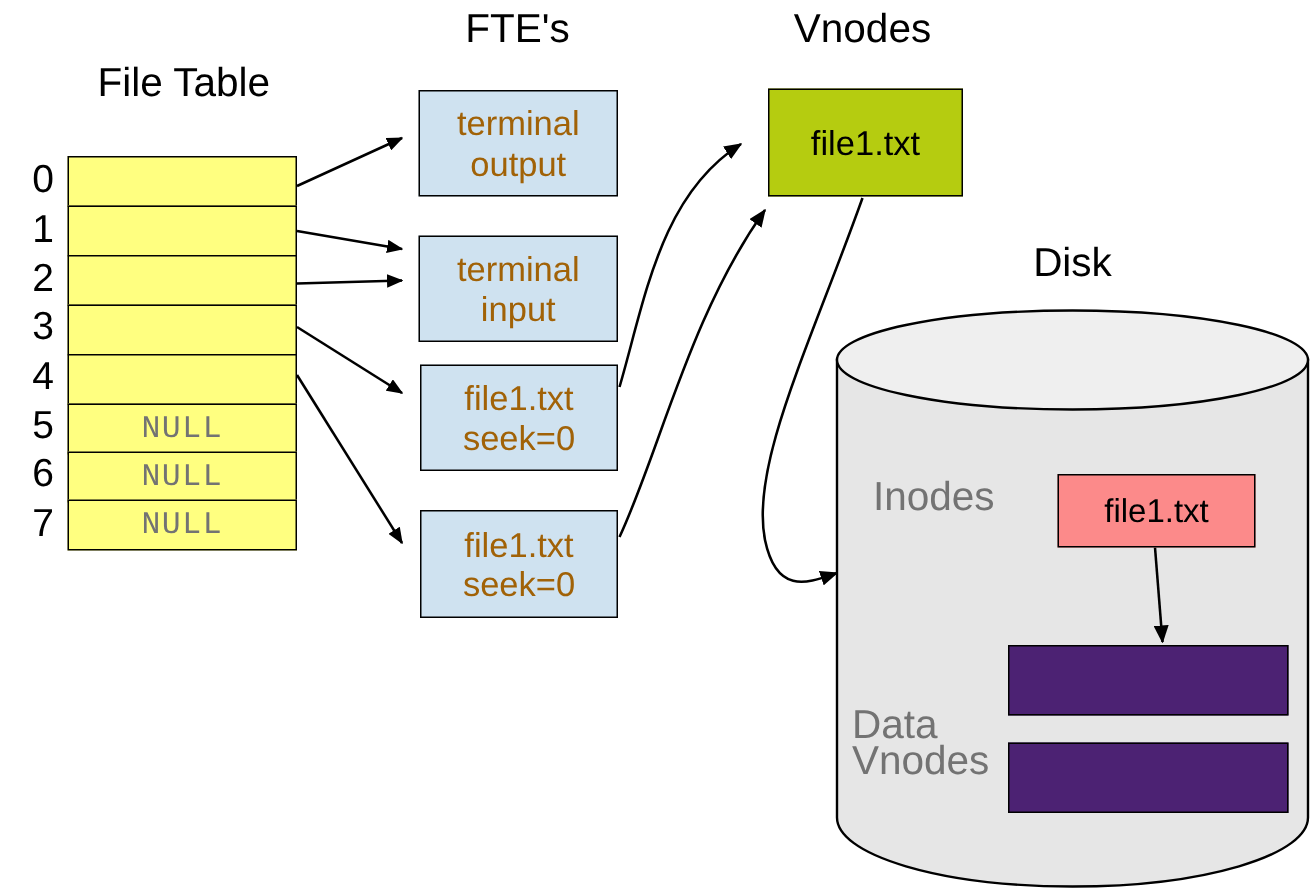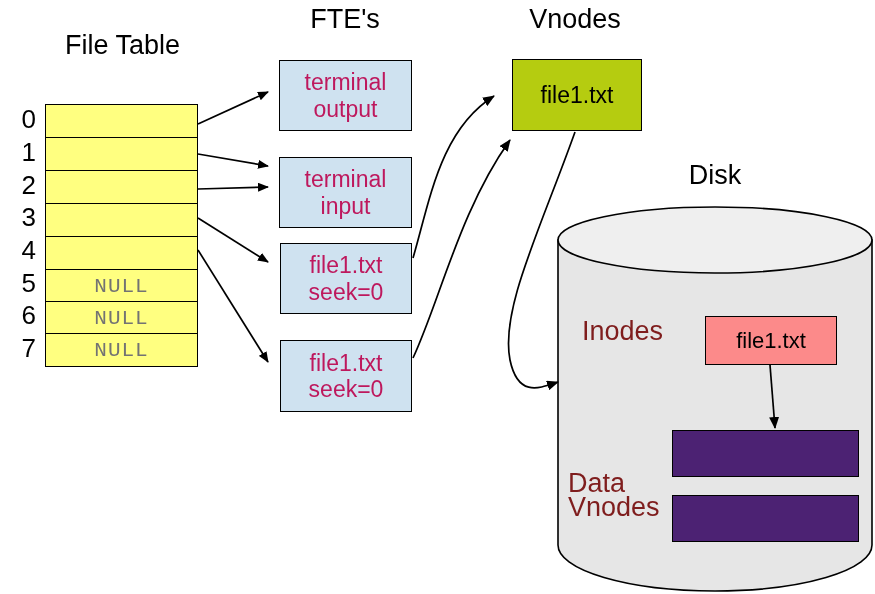--- a/index.html
+++ b/index.html
@@ -55,21 +55,21 @@
     position: absolute;
     box-sizing: border-box;
     background: #cfe2f0;
     border: 1.7px solid #000000;
     display: flex;
     flex-direction: column;
     align-items: center;
     justify-content: center;
     font-family: "Liberation Sans", sans-serif;
     font-size: 23px;
-    color: #be185d;
+    color: #a16207;
     line-height: 1.15;
   }
   .vnode-box {
     position: absolute;
     box-sizing: border-box;
     background: #b5cc10;
     border: 1.7px solid #000000;
     display: flex;
     align-items: center;
     justify-content: center;
@@ -92,21 +92,21 @@
   .datablock {
     position: absolute;
     box-sizing: border-box;
     background: #4c2273;
     border: 1.5px solid #000000;
   }
   .disk-label {
     position: absolute;
     font-family: "Liberation Sans", sans-serif;
     font-size: 27px;
-    color: #7f1d1d;
+    color: #737373;
     white-space: nowrap;
     line-height: 1.12;
   }
 </style>
 </head>
 <body>
 
 <div id="canvas">
 
   <svg id="svg-layer" viewBox="0 0 875 594" xmlns="http://www.w3.org/2000/svg">
@@ -136,21 +136,21 @@
 
     <path d="M413,258 C430,200 440,130 494,96" fill="none" stroke="#000000" stroke-width="1.7" marker-end="url(#arrowheadsm)"></path>
 
     <path d="M413,358 C440,300 460,210 510,140" fill="none" stroke="#000000" stroke-width="1.7" marker-end="url(#arrowheadsm)"></path>
 
     <path d="M575,132 C540,230 500,310 510,360 C518,398 540,388 558,382" fill="none" stroke="#000000" stroke-width="1.7" marker-end="url(#arrowheadsm)"></path>
 
     <path d="M770,365 L775,428" fill="none" stroke="#000000" stroke-width="1.7" marker-end="url(#arrowheadsm)"></path>
   </svg>
 
-  <div class="heading" style="left:40px; top:30px; width:165px;text-align:center;">File Table</div>
+  <div class="heading" style="left:40px; top:40px; width:165px;text-align:center;">File Table</div>
   <div class="heading" style="left:290px; top:4px; width:110px;">FTE's</div>
   <div class="heading" style="left:505px; top:4px; width:140px;">Vnodes</div>
   <div class="heading" style="left:655px; top:160px; width:120px;">Disk</div>
 
   <div class="rowlabel" style="left:8px;  top:106px; width:28px;">0</div>
   <div class="rowlabel" style="left:8px;  top:139px; width:28px;">1</div>
   <div class="rowlabel" style="left:8px;  top:172px; width:28px;">2</div>
   <div class="rowlabel" style="left:8px;  top:204px; width:28px;">3</div>
   <div class="rowlabel" style="left:8px;  top:237px; width:28px;">4</div>
   <div class="rowlabel" style="left:8px;  top:270px; width:28px;">5</div>

